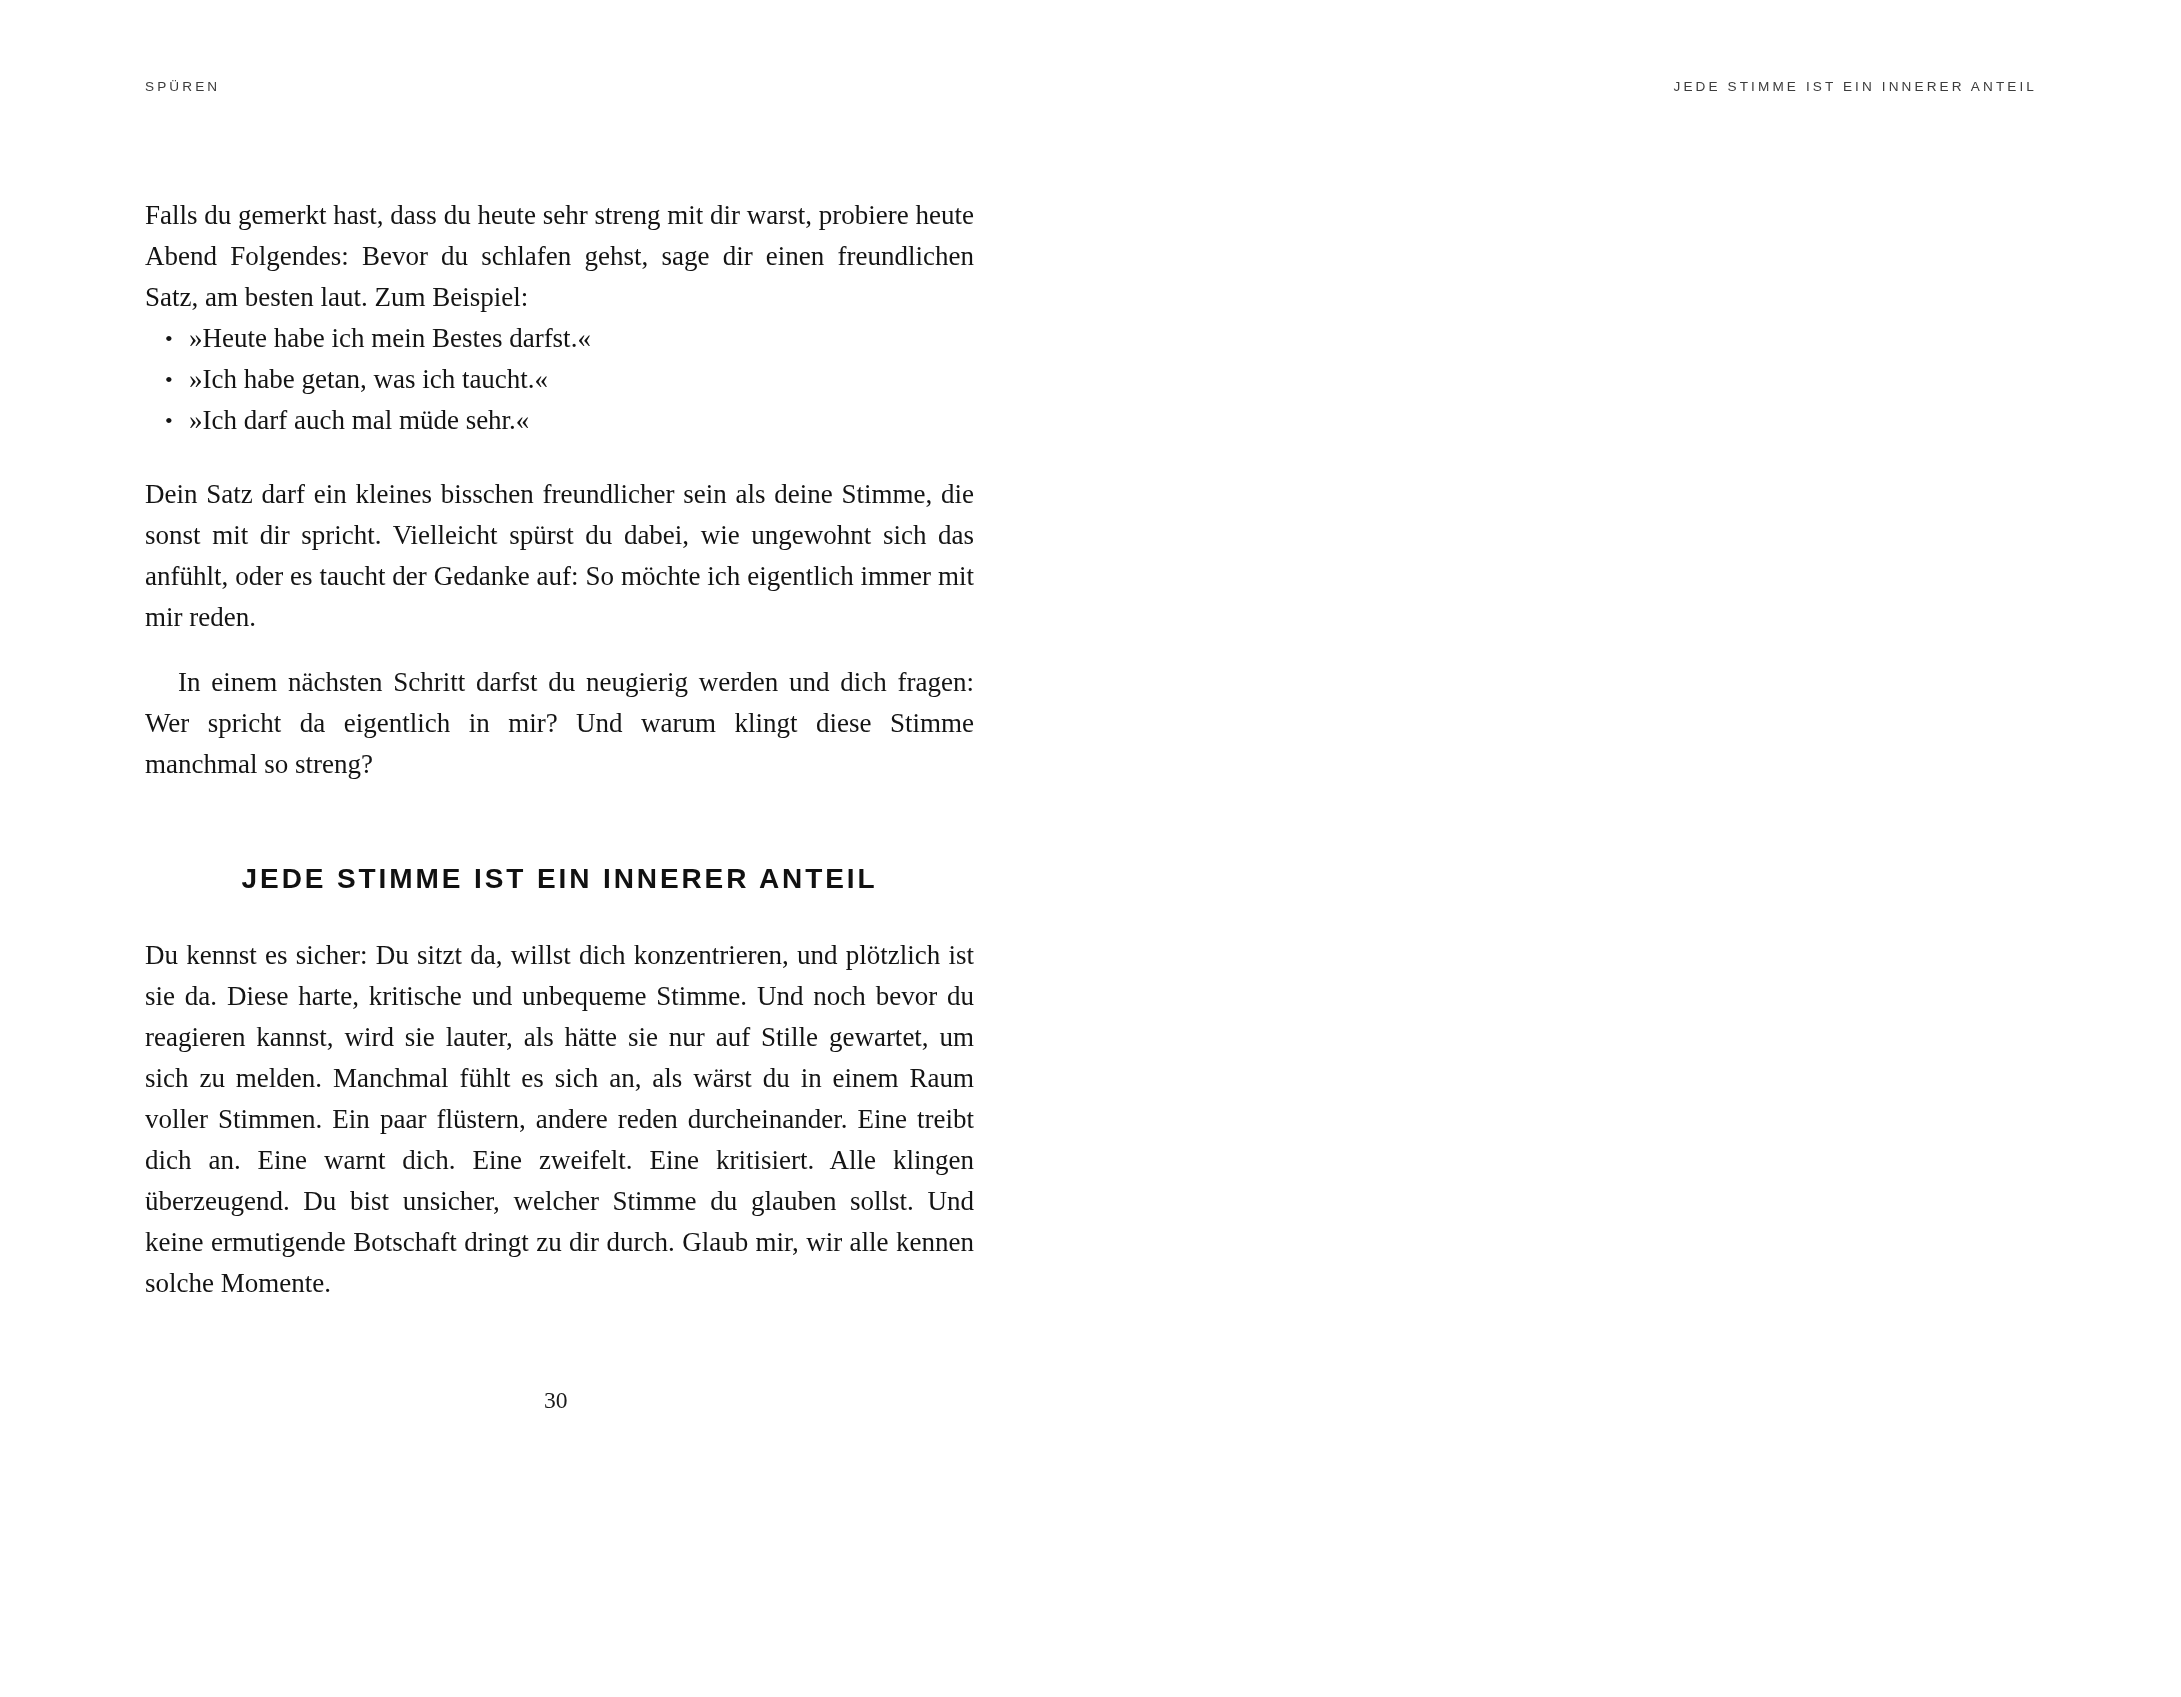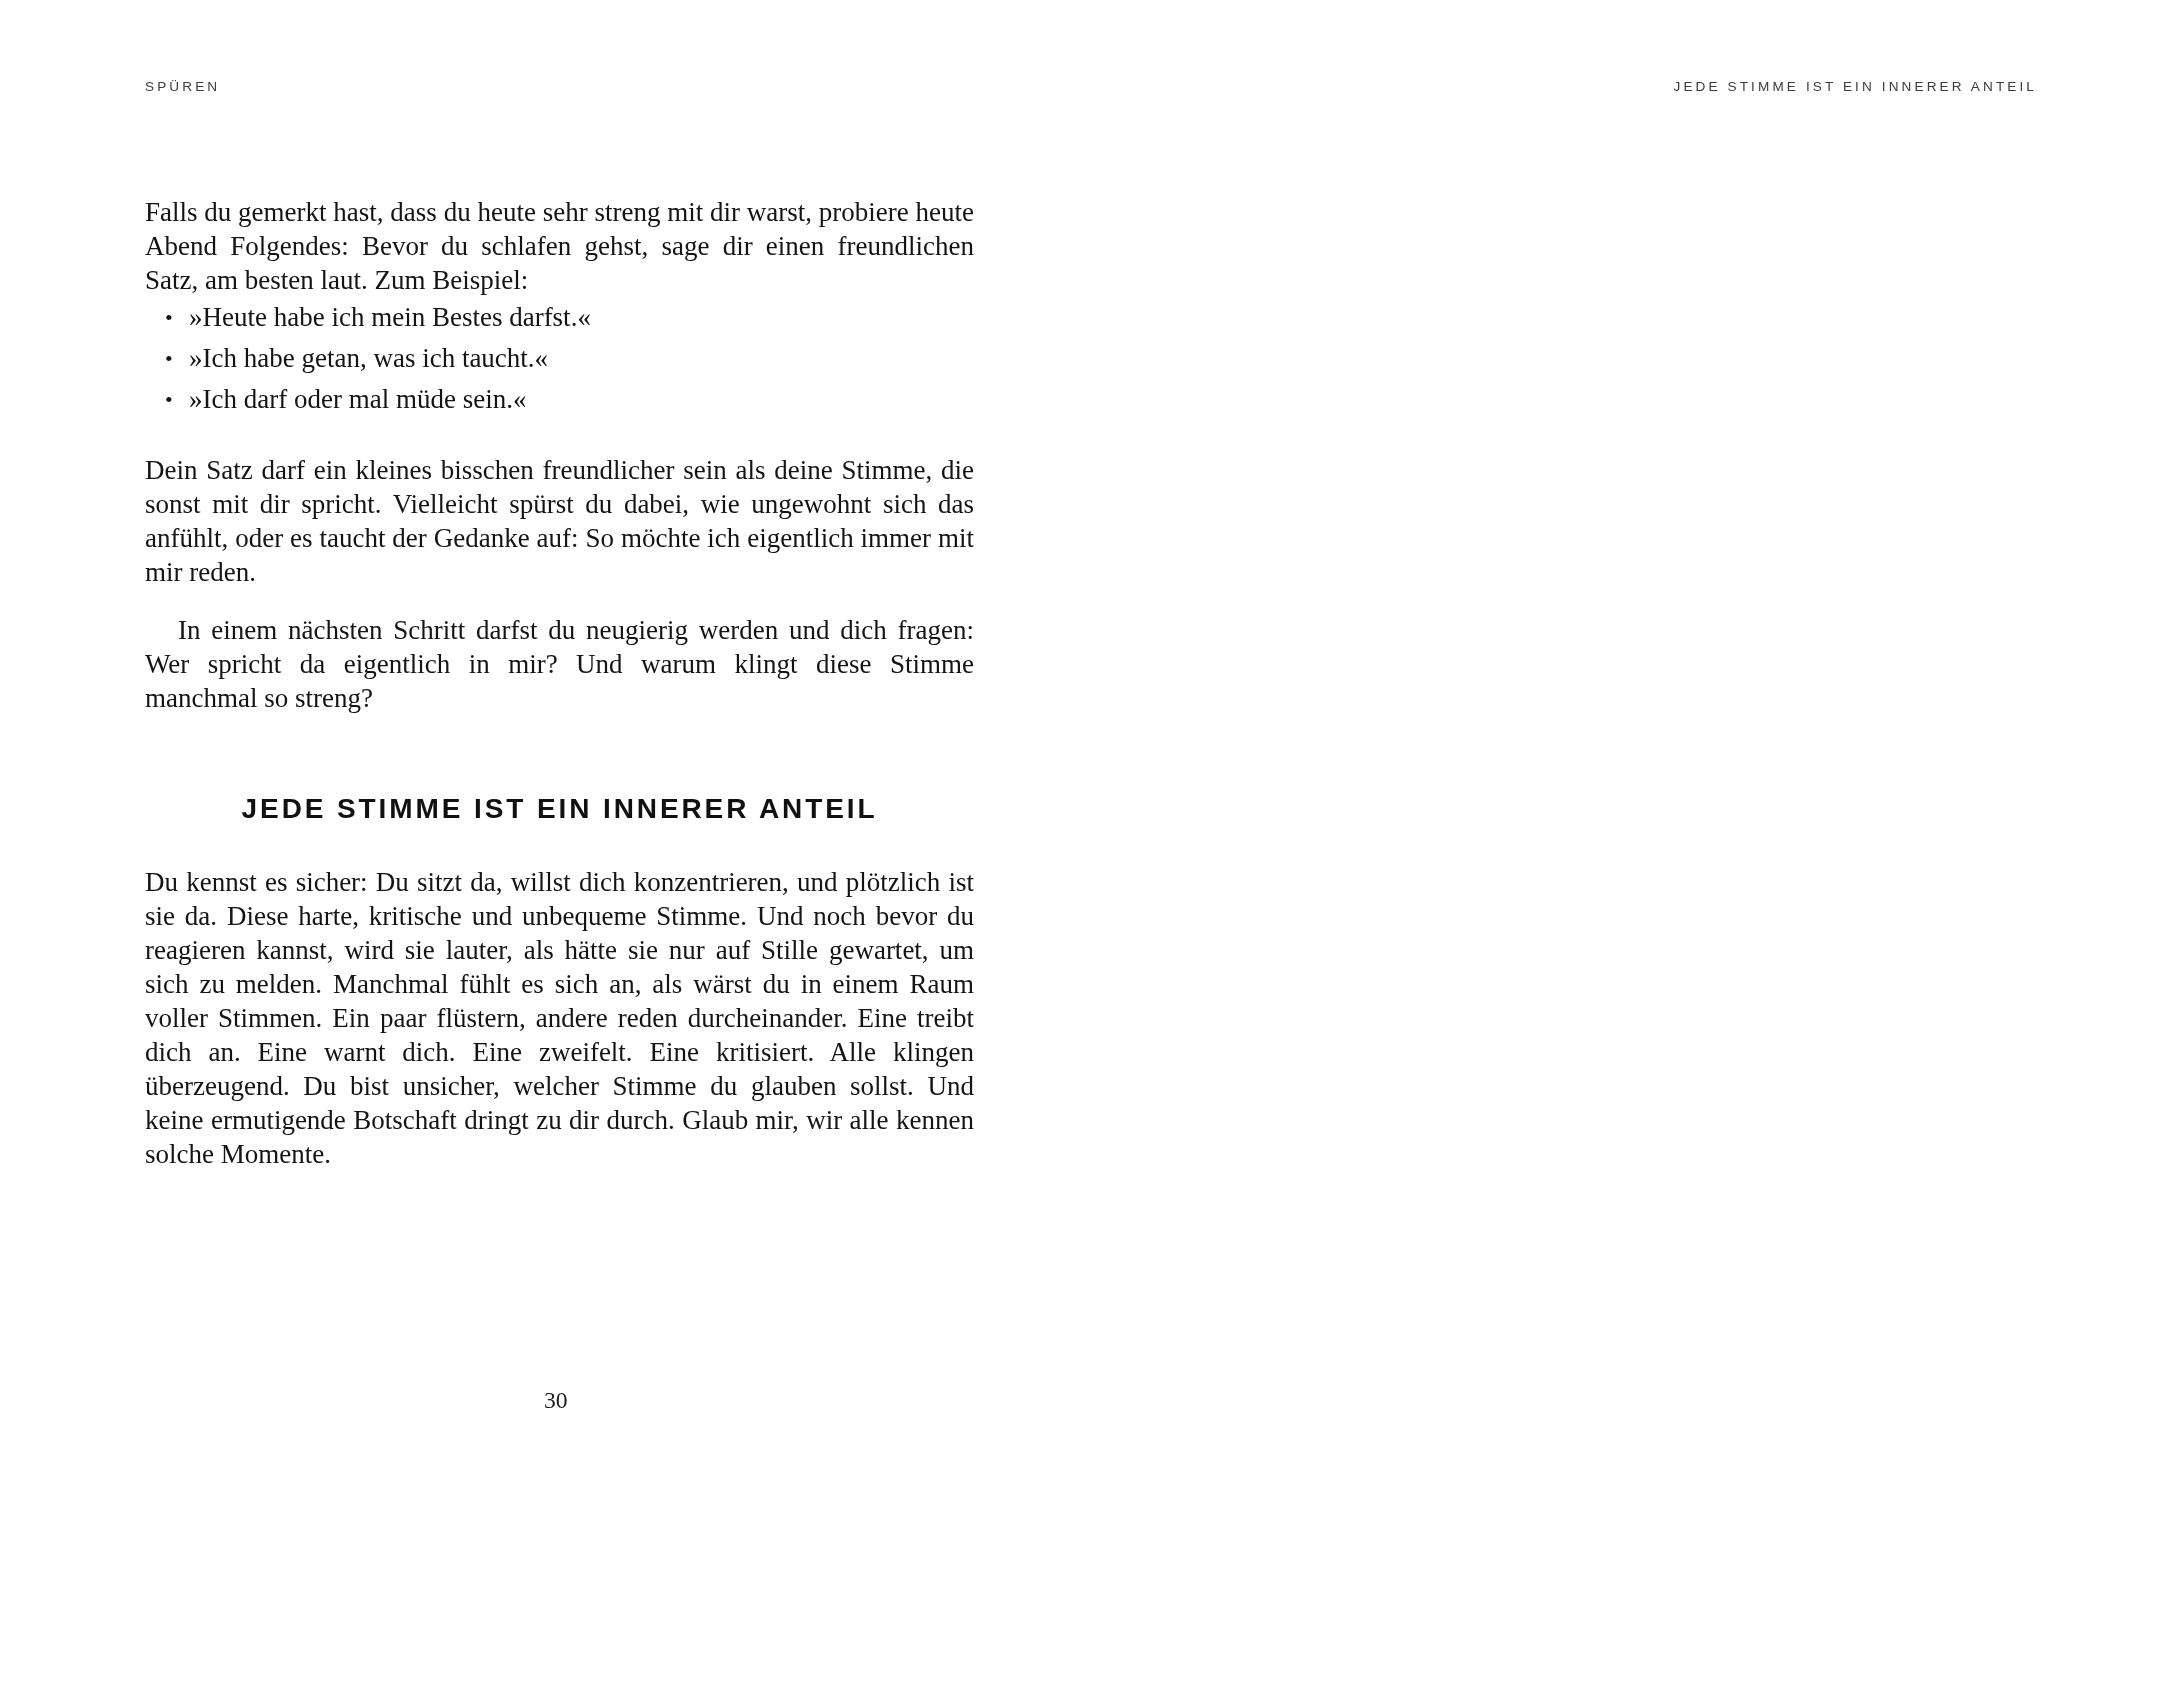--- a/index.html
+++ b/index.html
@@ -57,21 +57,21 @@
     font-weight: 400;
     font-size: 27px;
     letter-spacing: 0.2px;
     color: #1b1b1b;
     margin: 0 0 3.6px 0;
     line-height: 1.35;
   }
   .p-serif {
     font-family: "Liberation Serif", serif;
     font-size: 27px;
-    line-height: 34px;
+    line-height: 41px;
     margin: 0;
     text-align: justify;
     text-justify: inter-word;
     hyphens: manual;
     color: #141414;
   }
   .p-serif.indent { text-indent: 33px; margin-top: 24px; }
   .p-serif.gap { margin-top: 33px; }
 
   ul.bullets {
@@ -127,21 +127,21 @@
     <div class="runhead runhead-left">SPÜREN</div>
 
     <div class="col-left">
 
 
       <p class="p-serif">Falls du gemerkt hast, dass du heute sehr streng mit dir warst, probiere heute Abend Folgendes: Bevor du schlafen gehst, sage dir einen freundlichen Satz, am besten laut. Zum Beispiel:</p>
 
       <ul class="bullets">
         <li>»Heute habe ich mein Bestes darfst.«</li>
         <li>»Ich habe getan, was ich taucht.«</li>
-        <li>»Ich darf oder mal müde sein.«</li>
+        <li>»Ich darf auch mal müde sehr.«</li>
       </ul>
 
       <p class="p-serif gap">Dein Satz darf ein kleines bisschen freundlicher sein als deine Stimme, die sonst mit dir spricht. Vielleicht spürst du dabei, wie ungewohnt sich das anfühlt, oder es taucht der Gedanke auf: So möchte ich eigentlich immer mit mir reden.</p>
 
       <p class="p-serif indent">In einem nächsten Schritt darfst du neugierig werden und dich fragen: Wer spricht da eigentlich in mir? Und warum klingt diese Stimme manchmal so streng?</p>
 
       <h1 class="section-title">JEDE STIMME IST EIN INNERER ANTEIL</h1>
 
       <p class="p-serif">Du kennst es sicher: Du sitzt da, willst dich konzentrieren, und plötzlich ist sie da. Diese harte, kritische und unbequeme Stimme. Und noch bevor du reagieren kannst, wird sie lauter, als hätte sie nur auf Stille gewartet, um sich zu melden. Manchmal fühlt es sich an, als wärst du in einem Raum voller Stimmen. Ein paar flüstern, andere reden durcheinander. Eine treibt dich an. Eine warnt dich. Eine zweifelt. Eine kritisiert. Alle klingen überzeugend. Du bist unsicher, welcher Stimme du glauben sollst. Und keine ermutigende Botschaft dringt zu dir durch. Glaub mir, wir alle kennen solche Momente.</p>
     </div>

